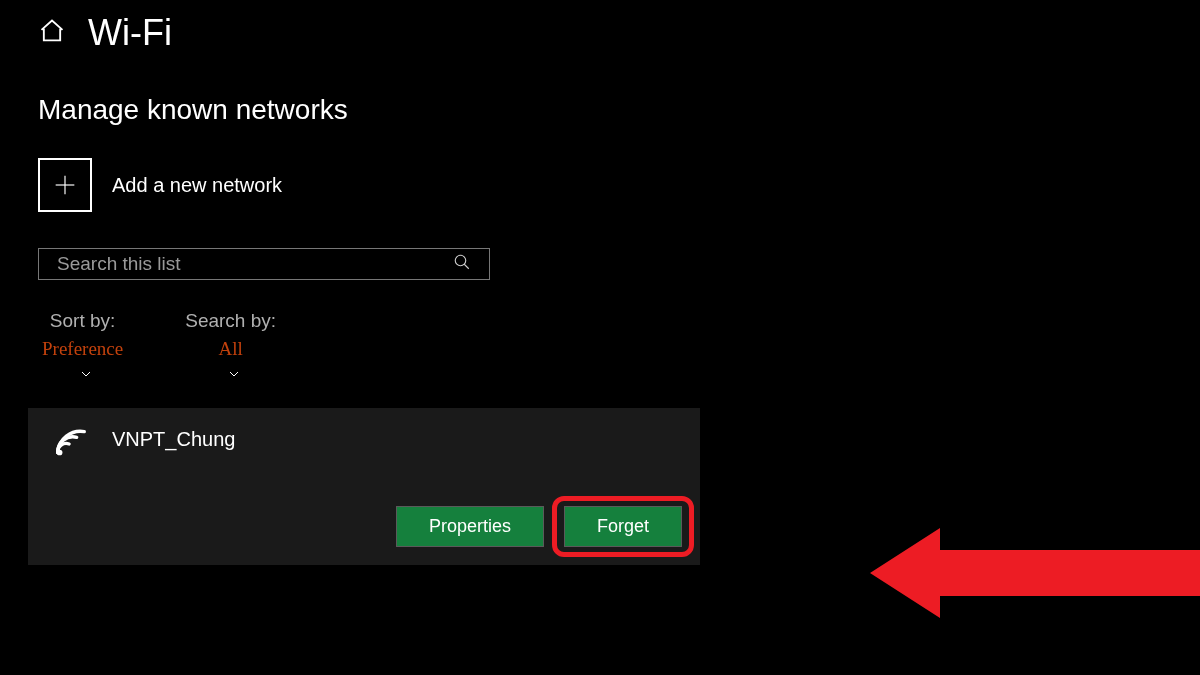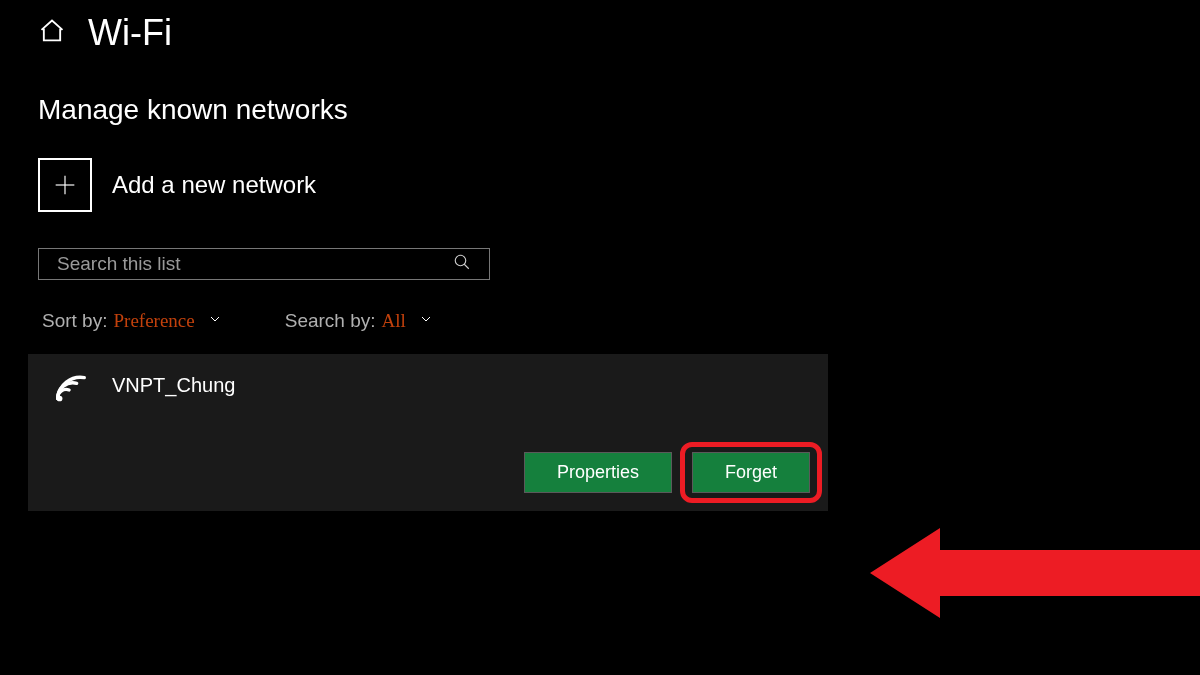--- a/index.html
+++ b/index.html
@@ -54,21 +54,21 @@
       align-items: center;
       justify-content: center;
     }
     .plus-box svg {
       width: 28px;
       height: 28px;
       stroke: #ffffff;
       stroke-width: 1;
     }
     .add-label {
-      font-size: 24px;
+      font-size: 20px;
       color: #ffffff;
     }
     .search-box {
       margin: 36px 0 0 38px;
       width: 452px;
       height: 32px;
       border: 1px solid #777777;
       display: flex;
       align-items: center;
       justify-content: space-between;
@@ -90,41 +90,42 @@
       display: flex;
       align-items: center;
       gap: 62px;
       padding: 30px 0 0 42px;
     }
     .control-group {
       display: flex;
       align-items: center;
       gap: 6px;
       cursor: pointer;
+      flex-direction: column;
     }
     .control-label {
       color: #b0b0b0;
       font-size: 19px;
     }
     .control-value {
       color: #c2410c;
       font-size: 19px;
       font-family: Liberation Serif, serif;
     }
     .chevron svg {
       width: 16px;
       height: 16px;
       stroke: #ffffff;
       fill: none;
       stroke-width: 1.5;
       margin-left: 6px;
     }
     .network-item {
       margin: 22px 0 0 28px;
-      width: 800px;
+      width: 672px;
       background: #1a1a1a;
       padding: 16px 18px 18px 18px;
     }
     .network-header {
       display: flex;
       align-items: center;
       gap: 22px;
       padding-left: 6px;
     }
     .wifi-icon svg {

